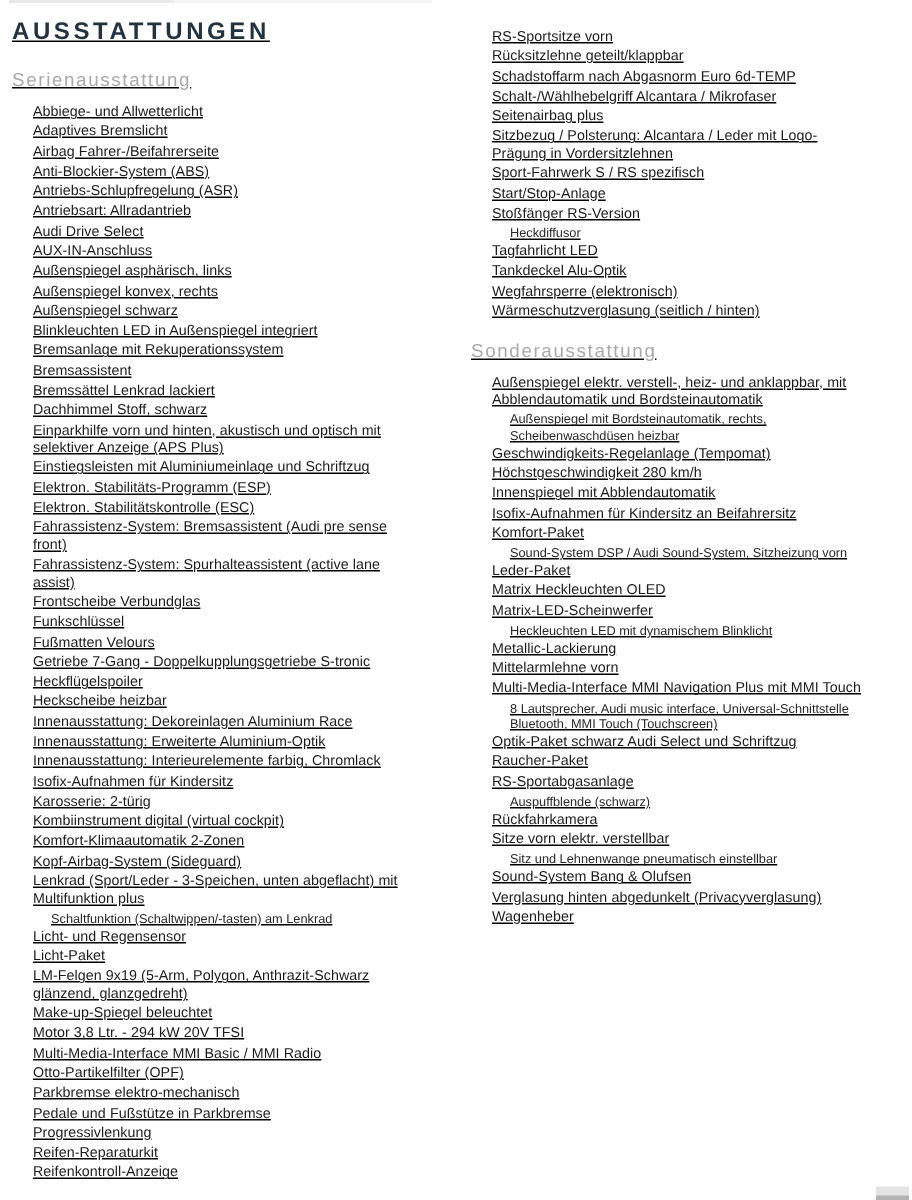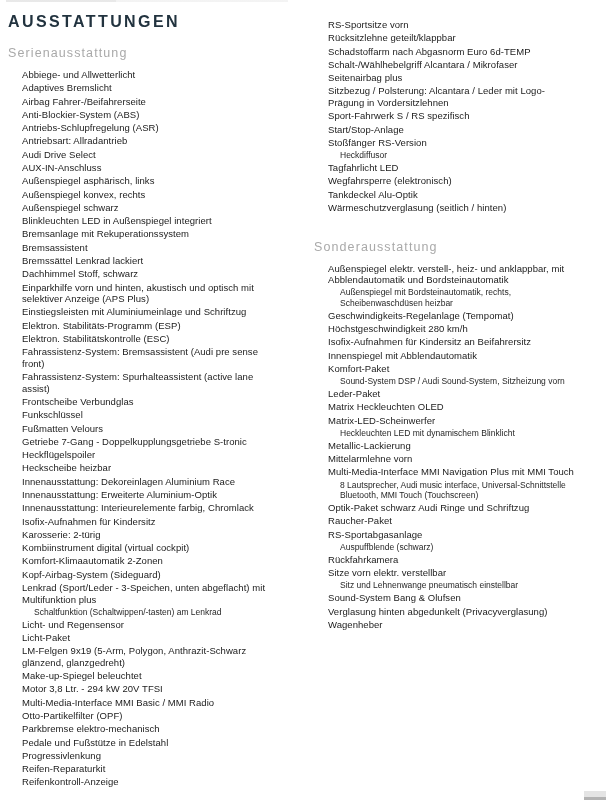--- a/index.html
+++ b/index.html
@@ -23,20 +23,21 @@
     height: 2px;
     background: linear-gradient(90deg, #e6e6e6 0 110px, #f2f2f2 110px 100%);
     opacity: 0.9;
   }
   .columns {
     display: flex;
     width: 608px;
   }
   .col {
     box-sizing: border-box;
+    text-decoration: underline;
   }
   .col-left {
     width: 304px;
     padding-left: 8px;
   }
   .col-right {
     width: 304px;
     padding-left: 10px;
     padding-top: 19px;
   }
@@ -48,21 +49,21 @@
     color: #22333f;
   }
   .section-label {
     font-size: 12.5px;
     line-height: 15px;
     letter-spacing: 1.1px;
     color: #a9a9a9;
     margin: 0 0 8px 0;
   }
   .col-right .section-label {
-    margin-top: 26px;
+    margin-top: 13px;
   }
   .item {
     font-size: 9.5px;
     line-height: 11.6px;
     letter-spacing: 0.05px;
     color: #1b1b1b;
     margin: 0 0 1.7px 14px;
     max-width: 276px;
     white-space: pre-wrap;
   }
@@ -139,64 +140,64 @@
         <div class="subitem">Schaltfunktion (Schaltwippen/-tasten) am Lenkrad</div>
         <div class="item">Licht- und Regensensor</div>
         <div class="item">Licht-Paket</div>
         <div class="item">LM-Felgen 9x19 (5-Arm, Polygon, Anthrazit-Schwarz
 glänzend, glanzgedreht)</div>
         <div class="item">Make-up-Spiegel beleuchtet</div>
         <div class="item">Motor 3,8 Ltr. - 294 kW 20V TFSI</div>
         <div class="item">Multi-Media-Interface MMI Basic / MMI Radio</div>
         <div class="item">Otto-Partikelfilter (OPF)</div>
         <div class="item">Parkbremse elektro-mechanisch</div>
-        <div class="item">Pedale und Fußstütze in Edelstahl</div>
+        <div class="item">Pedale und Fußstütze in Parkbremse</div>
         <div class="item">Progressivlenkung</div>
         <div class="item">Reifen-Reparaturkit</div>
         <div class="item">Reifenkontroll-Anzeige</div>
       </div>
   </div>
   <div class="col col-right">
     <div class="blocks">
         <div class="item">RS-Sportsitze vorn</div>
         <div class="item">Rücksitzlehne geteilt/klappbar</div>
         <div class="item">Schadstoffarm nach Abgasnorm Euro 6d-TEMP</div>
         <div class="item">Schalt-/Wählhebelgriff Alcantara / Mikrofaser</div>
         <div class="item">Seitenairbag plus</div>
         <div class="item">Sitzbezug / Polsterung: Alcantara / Leder mit Logo-
 Prägung in Vordersitzlehnen</div>
         <div class="item">Sport-Fahrwerk S / RS spezifisch</div>
         <div class="item">Start/Stop-Anlage</div>
         <div class="item">Stoßfänger RS-Version</div>
         <div class="subitem">Heckdiffusor</div>
         <div class="item">Tagfahrlicht LED</div>
+        <div class="item">Tankdeckel Alu-Optik</div>
         <div class="item">Wegfahrsperre (elektronisch)</div>
-        <div class="item">Tankdeckel Alu-Optik</div>
         <div class="item">Wärmeschutzverglasung (seitlich / hinten)</div>
         <div class="section-label">Sonderausstattung</div>
         <div class="item">Außenspiegel elektr. verstell-, heiz- und anklappbar, mit
 Abblendautomatik und Bordsteinautomatik</div>
         <div class="subitem">Außenspiegel mit Bordsteinautomatik, rechts,
 Scheibenwaschdüsen heizbar</div>
         <div class="item">Geschwindigkeits-Regelanlage (Tempomat)</div>
         <div class="item">Höchstgeschwindigkeit 280 km/h</div>
+        <div class="item">Innenspiegel mit Abblendautomatik</div>
         <div class="item">Isofix-Aufnahmen für Kindersitz an Beifahrersitz</div>
-        <div class="item">Innenspiegel mit Abblendautomatik</div>
         <div class="item">Komfort-Paket</div>
         <div class="subitem">Sound-System DSP / Audi Sound-System, Sitzheizung vorn</div>
         <div class="item">Leder-Paket</div>
         <div class="item">Matrix Heckleuchten OLED</div>
         <div class="item">Matrix-LED-Scheinwerfer</div>
         <div class="subitem">Heckleuchten LED mit dynamischem Blinklicht</div>
         <div class="item">Metallic-Lackierung</div>
         <div class="item">Mittelarmlehne vorn</div>
         <div class="item">Multi-Media-Interface MMI Navigation Plus mit MMI Touch</div>
         <div class="subitem">8 Lautsprecher, Audi music interface, Universal-Schnittstelle
 Bluetooth, MMI Touch (Touchscreen)</div>
-        <div class="item">Optik-Paket schwarz Audi Ringe und Schriftzug</div>
+        <div class="item">Optik-Paket schwarz Audi Select und Schriftzug</div>
         <div class="item">Raucher-Paket</div>
         <div class="item">RS-Sportabgasanlage</div>
         <div class="subitem">Auspuffblende (schwarz)</div>
         <div class="item">Rückfahrkamera</div>
         <div class="item">Sitze vorn elektr. verstellbar</div>
         <div class="subitem">Sitz und Lehnenwange pneumatisch einstellbar</div>
         <div class="item">Sound-System Bang &amp; Olufsen</div>
         <div class="item">Verglasung hinten abgedunkelt (Privacyverglasung)</div>
         <div class="item">Wagenheber</div>
       </div>

